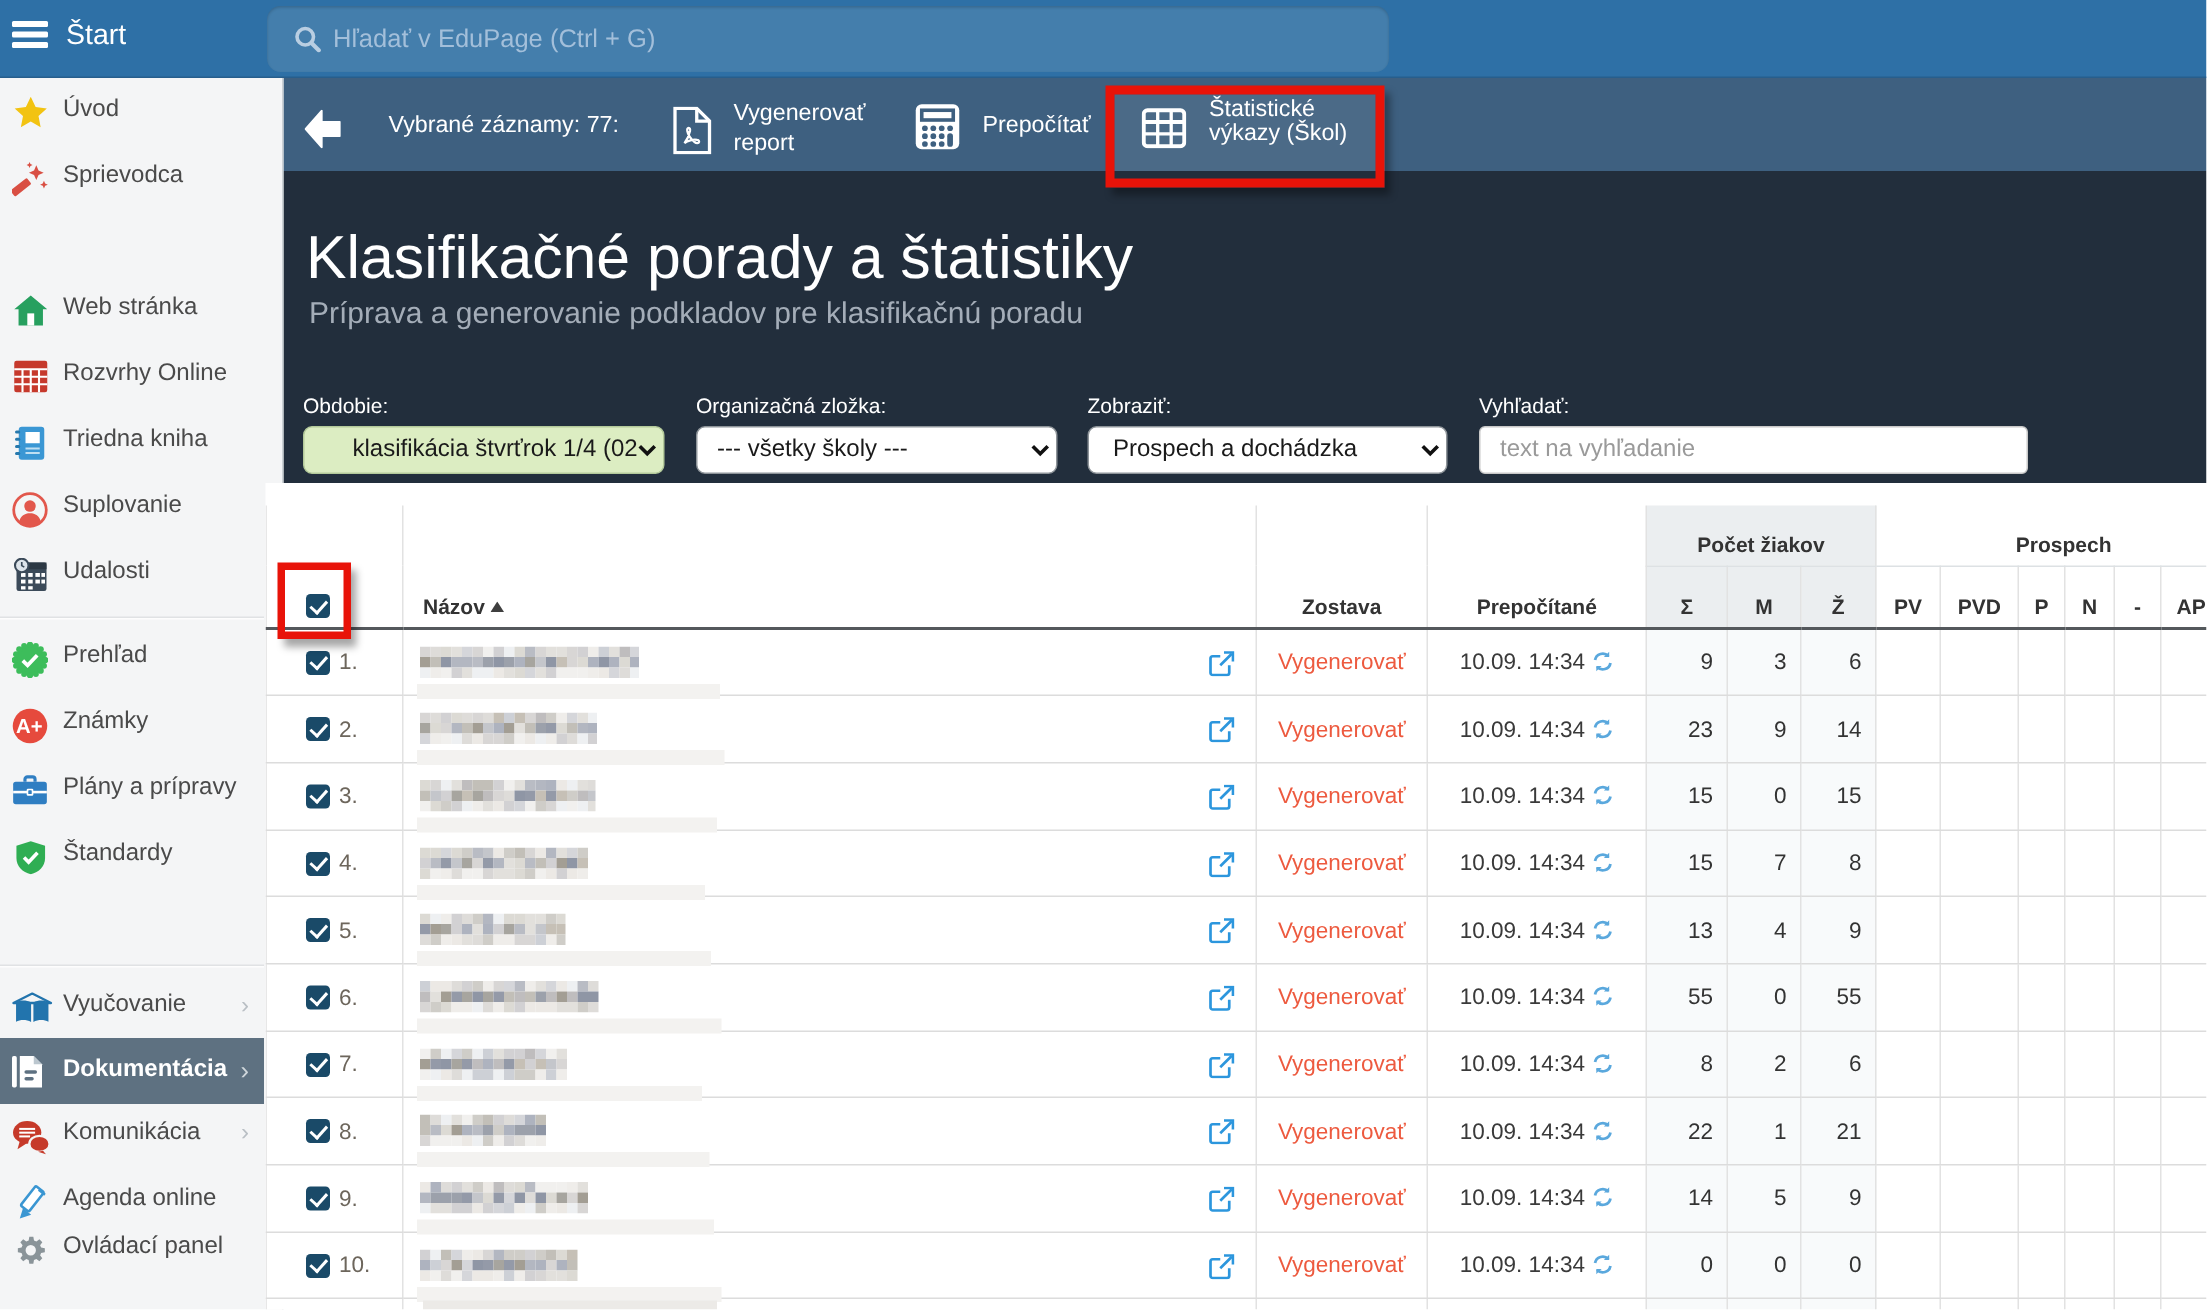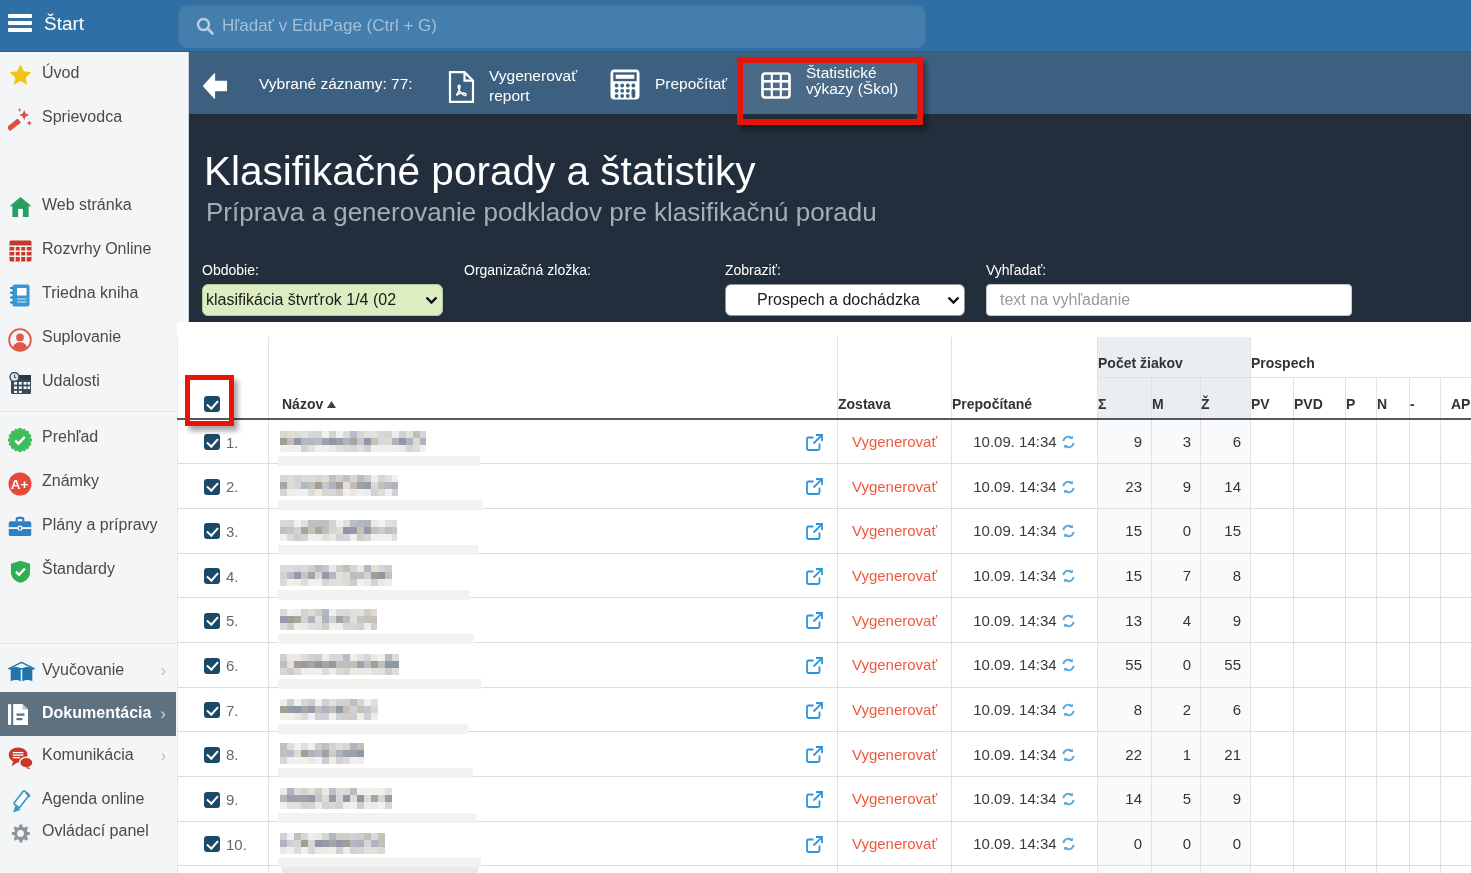--- a/index.html
+++ b/index.html
@@ -27,40 +27,40 @@
 #sb-active .chev { color:#cfd6db; }
 
 
 #toolbar { position:absolute; left:177px; top:52px; width:1294px; height:62px; background:#3e6080; }
 .tb-txt { position:absolute; color:#fff; font-size:15.5px; }
 #tb-btn { position:absolute; left:566px; top:11px; width:174px; height:51px; background:#4b6a87; }
 
 
 #hero { position:absolute; left:177px; top:114px; width:1294px; height:208px; background:#222e3c; }
 #hero h1 { position:absolute; left:27px; top:37px; line-height:1; font-size:40.5px; font-weight:normal; color:#fff; letter-spacing:0; }
-#hero h2 { position:absolute; left:29px; top:85px; line-height:1; font-size:26px; font-weight:normal; color:#a4adb8; }
+#hero h2 { position:absolute; left:29px; top:85px; line-height:1; font-size:20px; font-weight:normal; color:#a4adb8; }
 .flabel { position:absolute; top:148px; color:#fff; font-size:14px; }
 .fselect { position:absolute; top:170px; height:32px; border-radius:6px; background:#fff; border:1px solid #8e9499; color:#1a1a1a; font-size:16px; line-height:30px; padding-left:13px; white-space:nowrap; overflow:hidden; }
 .fchev { position:absolute; top:11px; }
 
 
 #tablewrap { position:absolute; left:177px; top:322px; width:1294px; height:551px; background:#fff; overflow:hidden; }
 table { border-collapse:collapse; table-layout:fixed; width:1323px; margin-top:15px; margin-left:0; }
 thead th { border-bottom:2.5px solid #54585c; }
 thead tr:first-child th[colspan] { border-bottom:1px solid #dde1e4; }
 td, th { padding:0; font-size:15px; color:#333; vertical-align:middle; }
 thead th { font-size:14px; font-weight:bold; vertical-align:bottom; padding-bottom:6px; }
 .gray { background:#ebeef0; }
 .tint { background:#f8fafb; }
 tbody tr { height:44.7px; }
 tbody td { border-bottom:1px solid #dcdcdc; }
 .br { border-right:1px solid #e2e2e2; }
 .bl { border-left:1px solid #e7e7e7; }
 .num { text-align:right; padding-right:9px; color:#333; }
-.hdrC { text-align:left; }
+.hdrC { text-align:center; }
 .vyg { color:#ed5a3f; text-align:center; }
 .dt { text-align:center; color:#3a3a3a; white-space:nowrap; }
 
 
 .redrect { position:absolute; border:6px solid #e81309; box-shadow:4px 5px 5px rgba(0,0,0,0.35); z-index:10; }
 .ckb { display:inline-block; width:16px; height:16px; background:#1a4a68; border-radius:3px; vertical-align:middle; position:relative; }
 .ckb::after { content:""; position:absolute; left:4.5px; top:1.5px; width:5px; height:9px; border:solid #fff; border-width:0 2.4px 2.4px 0; transform:rotate(42deg); }
 .rownum { margin-left:6px; color:#6d665c; font-size:15px; vertical-align:middle; }
 .extlink { position:absolute; right:14px; top:14px; }
 </style>
@@ -103,26 +103,29 @@
         <line x1="1.5" y1="17.2" x2="28.5" y2="17.2" stroke="#fff" stroke-width="2.2"></line>
         <line x1="10.8" y1="2" x2="10.8" y2="25" stroke="#fff" stroke-width="2.2"></line>
         <line x1="19.8" y1="2" x2="19.8" y2="25" stroke="#fff" stroke-width="2.2"></line>
       </svg>
     <div class="tb-txt" style="left:629px;top:12.5px;line-height:16.5px;">Štatistické<br>výkazy (Škol)</div>
   </div>
   <div id="hero">
     <h1>Klasifikačné porady a štatistiky</h1>
     <h2>Príprava a generovanie podkladov pre klasifikačnú poradu</h2>
     <div class="flabel" style="left:25px;">Obdobie:</div>
-    <div class="fselect" style="left:25px;width:241px;background:#dcedc2;border-color:#b3c99a;padding-left:3px;">klasifikácia štvrťrok 1/4 (02<svg class="fchev" style="left:222px" width="13" height="9" viewBox="0 0 13 9">
+    <div class="fselect" style="left:25px;width:241px;background:#dcedc2;border-color:#b3c99a;padding-left:32px;">klasifikácia štvrťrok 1/4 (02<svg class="fchev" style="left:222px" width="13" height="9" viewBox="0 0 13 9">
           <path d="M1.5 1.5l5 5 5-5" fill="none" stroke="#111" stroke-width="2.4"></path>
         </svg></div>
     <div class="flabel" style="left:287px;">Organizačná zložka:</div>
+    <div class="fselect" style="left:287px;width:241px;">--- všetky školy ---<svg class="fchev" style="left:222px" width="13" height="9" viewBox="0 0 13 9">
+          <path d="M1.5 1.5l5 5 5-5" fill="none" stroke="#111" stroke-width="2.4"></path>
+        </svg></div>
     <div class="flabel" style="left:548px;">Zobraziť:</div>
-    <div class="fselect" style="left:548px;width:240px;padding-left:31px;">Prospech a dochádzka<svg class="fchev" style="left:221px" width="13" height="9" viewBox="0 0 13 9">
+    <div class="fselect" style="left:548px;width:240px;padding-left:16px;">Prospech a dochádzka<svg class="fchev" style="left:221px" width="13" height="9" viewBox="0 0 13 9">
           <path d="M1.5 1.5l5 5 5-5" fill="none" stroke="#111" stroke-width="2.4"></path>
         </svg></div>
     <div class="flabel" style="left:809px;">Vyhľadať:</div>
     <div class="fselect" style="left:809px;width:366px;border-color:#c8c8c8;color:#9a9a9a;border-radius:4px;">text na vyhľadanie</div>
   </div>
   <div id="topbar">
     <div id="burger">
         <div></div>
         <div></div>
         <div></div>

